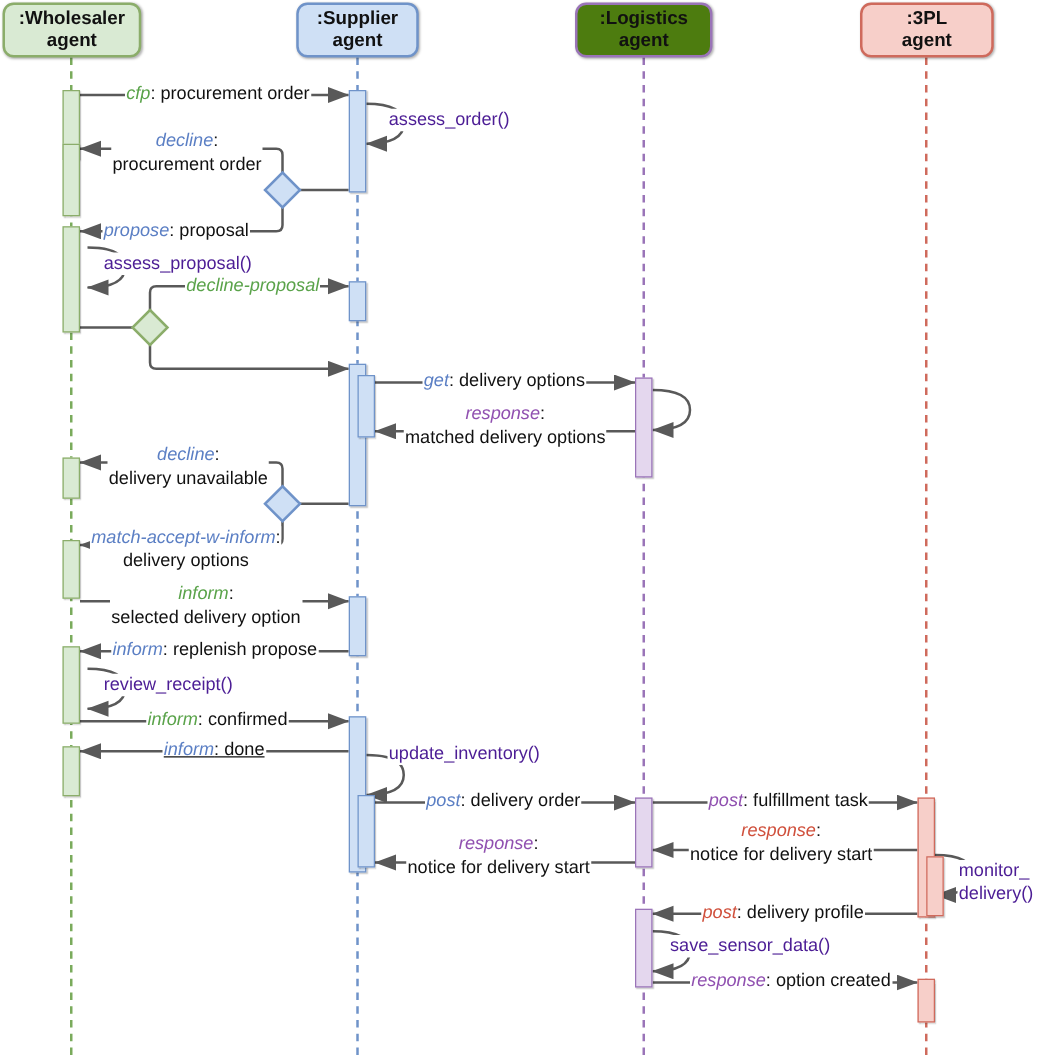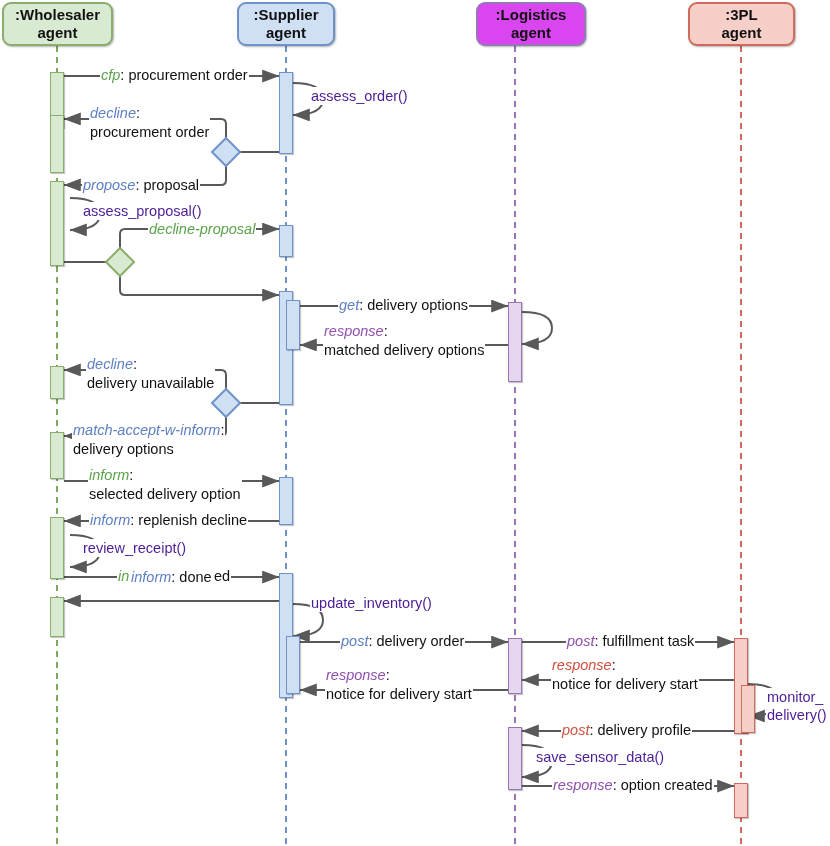--- a/index.html
+++ b/index.html
@@ -9,32 +9,32 @@
   svg.layer{position:absolute;left:0;top:0;width:830px;height:846px;pointer-events:none;}
 
   .head{position:absolute;border-radius:9px;border:2px solid #888;
         display:flex;flex-direction:column;align-items:center;justify-content:center;
         font-size:15px;font-weight:bold;color:#111;line-height:1.18;box-sizing:border-box;
         box-shadow:1px 1px 2px rgba(0,0,0,.30);}
   .head span{display:block;}
 
   .head.green{background:#d9ead3;border-color:#8bad6a;}
   .head.blue{background:#cfe0f5;border-color:#6f93c9;}
-  .head.purple{background:#d946ef;border-color:#9a74b8;margin-left:16px;}
+  .head.purple{background:#4d7c0f;border-color:#9a74b8;}
   .head.red{background:#f7cfc9;border-color:#cf6a5c;}
 
   .act{position:absolute;box-sizing:border-box;border:1.6px solid #888;
        box-shadow:1px 1px 1px rgba(0,0,0,.22);}
   .act.green{background:#d9ead3;border-color:#8bad6a;}
   .act.blue{background:#cfe0f5;border-color:#6f93c9;}
   .act.purple{background:#e4d7ee;border-color:#9a74b8;}
   .act.red{background:#f7cfc9;border-color:#cf6a5c;}
 
   .lbl{position:absolute;background:#ffffff;color:#111;font-size:14.5px;
-       line-height:1.30;white-space:nowrap;text-align:left;padding:0 1px;}
+       line-height:1.30;white-space:nowrap;text-align:center;padding:0 1px;}
   .lbl.l2{line-height:1.30;}
   .lbl em{font-style:italic;font-weight:normal;}
   .g{color:#5aa34a;}  
   .b{color:#5b7fc4;}  
   .p{color:#9050b0;}  
   .r{color:#d0503c;}  
 
   .note{position:absolute;background:#ffffff;color:#4c1d95;font-size:14.5px;
         line-height:1.25;white-space:nowrap;padding:0 1px;}
   .note.wrap{white-space:normal;width:72px;}
@@ -199,28 +199,28 @@
     <div><em class="b">match-accept-w-inform</em><span>:</span></div>
     <div>delivery options</div>
   </div>
 
   <div class="lbl l2" style="left:88px; top:466px;">
     <div><em class="g">inform</em><span>:</span></div>
     <div>selected delivery option</div>
   </div>
 
   <div class="lbl" style="left:89px; top:511px;">
-    <em class="b">inform</em><span>: replenish decline</span>
+    <em class="b">inform</em><span>: replenish propose</span>
   </div>
 
   <div class="lbl" style="left:117px; top:567px;">
     <em class="g">inform</em><span>: confirmed</span>
   </div>
 
-  <div class="lbl" style="left:130px; top:568px;">
+  <div class="lbl" style="left:130px; top:591px;text-decoration:underline;">
     <em class="b">inform</em><span>: done</span>
   </div>
 
   <div class="lbl" style="left:340px; top:632px;">
     <em class="b">post</em><span>: delivery order</span>
   </div>
 
   <div class="lbl" style="left:566px; top:632px;">
     <em class="p">post</em><span>: fulfillment task</span>
   </div>

